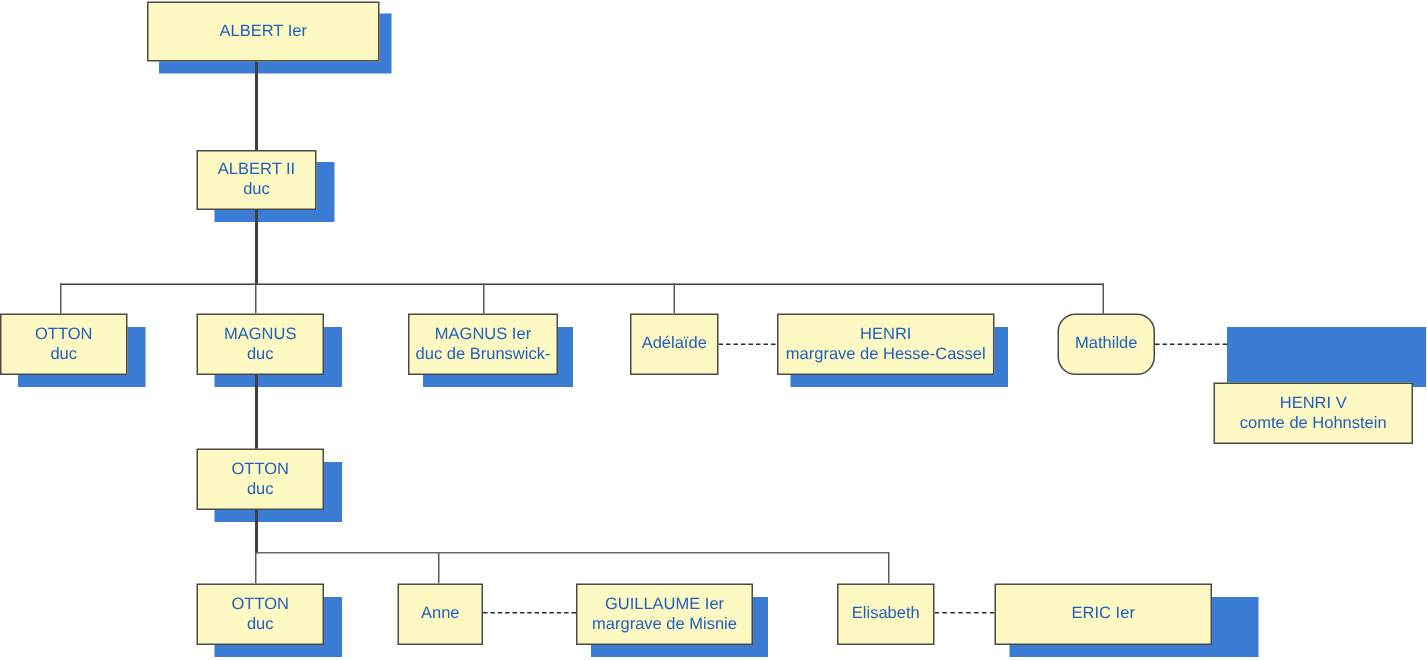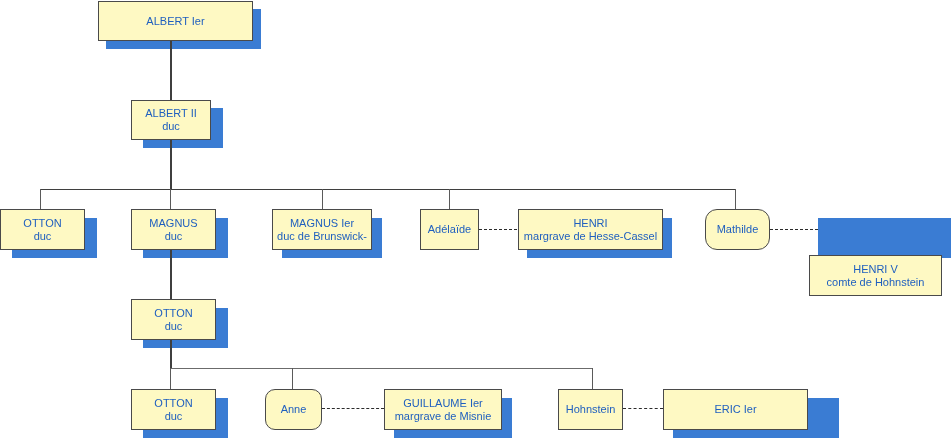--- a/index.html
+++ b/index.html
@@ -157,30 +157,30 @@
   <div class="node" style="left:131px; top:299px; width:85px; height:41px;">
     <span class="nm">OTTON</span>
     <span class="ti">duc</span>
   </div>
 
   <div class="node" style="left:131px; top:389px; width:85px; height:41px;">
     <span class="nm">OTTON</span>
     <span class="ti">duc</span>
   </div>
 
-  <div class="node" style="left:265px; top:389px; width:57px; height:41px;border-radius:10px;">
+  <div class="node" style="left:265px; top:389px; width:57px; height:41px;">
     <span class="nm">Anne</span>
   </div>
 
   <div class="node" style="left:384px; top:389px; width:118px; height:41px;">
     <span class="nm">GUILLAUME Ier</span>
     <span class="ti">margrave de Misnie</span>
   </div>
 
   <div class="node" style="left:558px; top:389px; width:65px; height:41px;">
-    <span class="nm">Hohnstein</span>
+    <span class="nm">Elisabeth</span>
   </div>
 
   <div class="node" style="left:663px; top:389px; width:145px; height:41px;">
     <span class="nm">ERIC Ier</span>
   </div>
 
 </div>
 
 </body></html>

